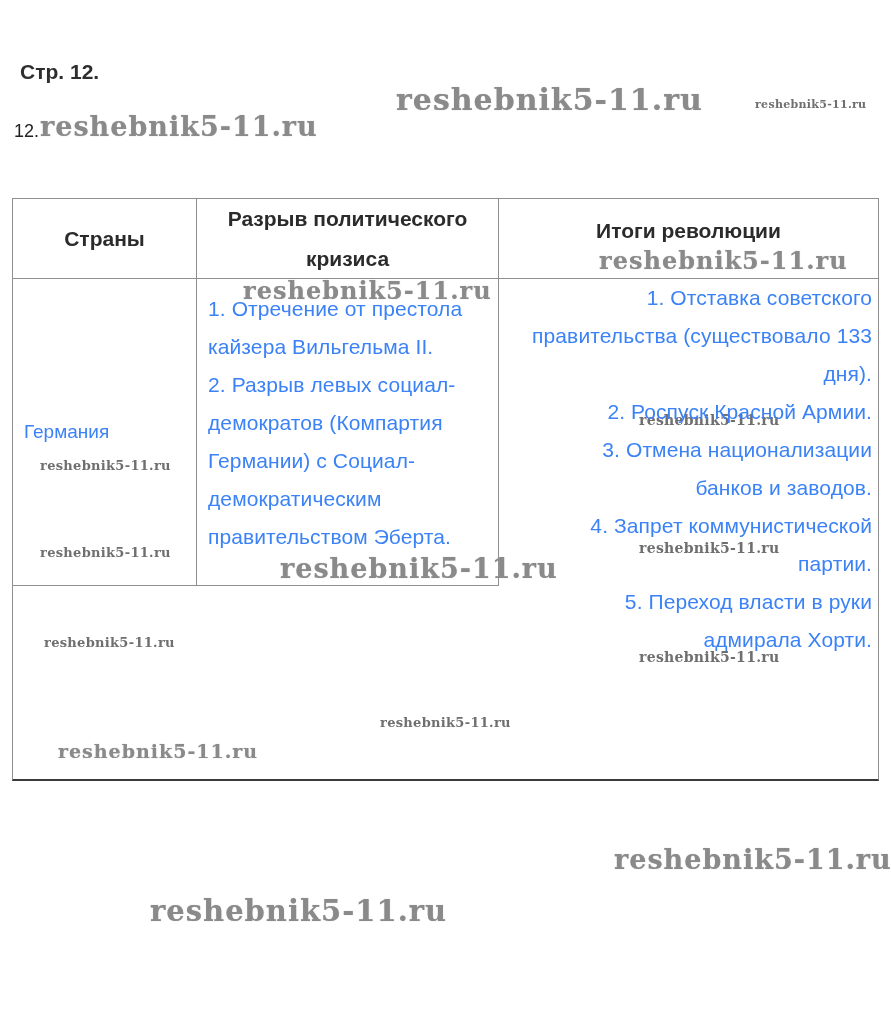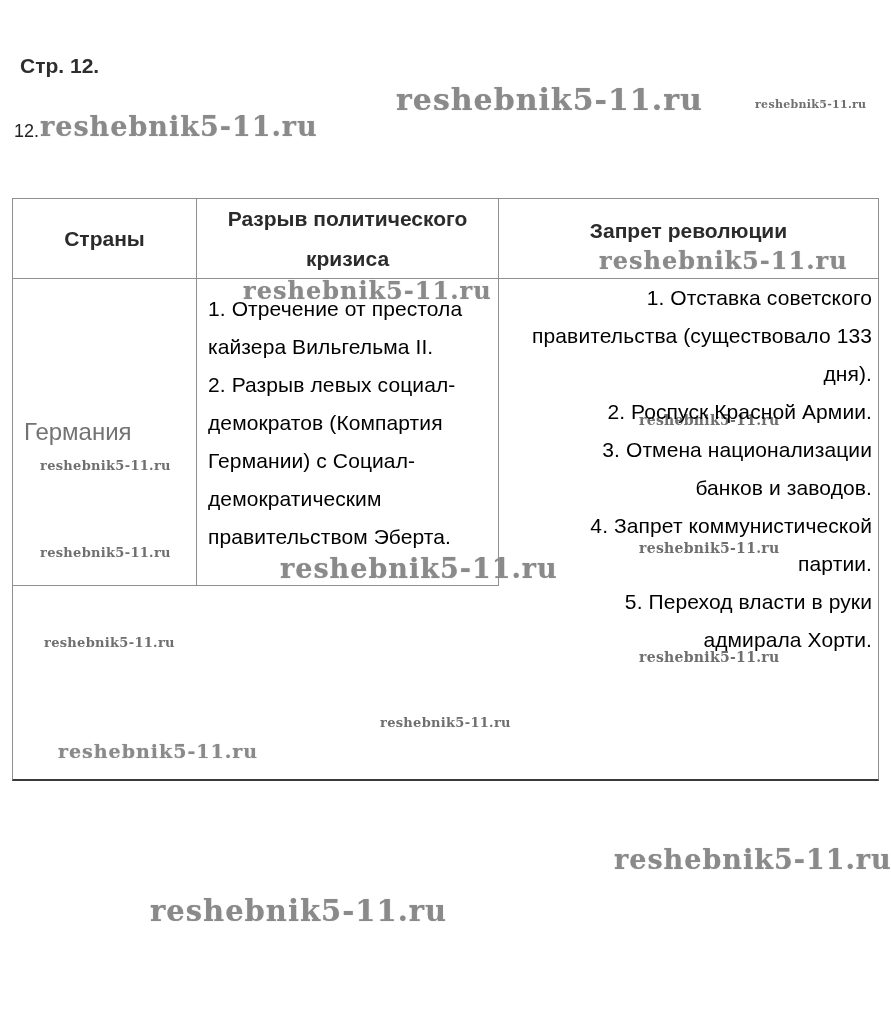--- a/index.html
+++ b/index.html
@@ -7,21 +7,21 @@
     position: relative;
     width: 891px;
     height: 1018px;
     background: #ffffff;
     font-family: "Liberation Sans", sans-serif;
     color: #383838;
     overflow: hidden;
   }
   .page-label {
     position: absolute;
-    left: 20px; top: 54px;
+    left: 20px; top: 60px;
     font-size: 21px;
     font-weight: bold;
     color: #2e2e2e;
   }
   .item-number {
     position: absolute;
     left: 14px; top: 121px;
     font-size: 18px;
     font-weight: 400;
     color: #222222;
@@ -67,29 +67,29 @@
     font-weight: bold;
     font-size: 21px;
     color: #2b2b2b;
     line-height: 40px;
     padding: 0 14px;
   }
   .header-cell.results-header { align-items: flex-start; padding-top: 12px; }
   .country-cell {
     display: flex;
     align-items: center;
-    font-size: 24px;
+    font-size: 19px;
     padding-left: 11px;
-    color: #737373;
+    color: #3b82f6;
   }
   .lines {
     white-space: pre-line;
     font-size: 21px;
     line-height: 38px;
-    color: #000000;
+    color: #3b82f6;
     letter-spacing: 0.1px;
   }
   .causes-de  { padding: 11px 6px 0 11px; }
   .results-de { padding: 0 6px 0 10px; }
   .causes-hu  { padding: 53px 6px 0 11px; }
   .results-hu { padding: 0 6px 0 10px; text-align: right; }
 </style>
 </head>
 <body>
 
@@ -112,21 +112,21 @@
   <div class="wm wm-big" style="left:150px; top:897px; font-size:29px;">reshebnik5-11.ru</div>
   <div class="wm wm-small" style="left:639px; top:650px; font-size:14px;">reshebnik5-11.ru</div>
   <div class="wm wm-small" style="left:639px; top:413px; font-size:14px;">reshebnik5-11.ru</div>
   <div class="wm wm-small" style="left:639px; top:541px; font-size:14px;">reshebnik5-11.ru</div>
   <div class="wm wm-big" style="left:614px; top:846px; font-size:27px;">reshebnik5-11.ru</div>
 
   <div class="answer-table">
 
     <div class="cell header-cell">Страны</div>
     <div class="cell header-cell">Разрыв политического кризиса</div>
-    <div class="cell header-cell results-header last-col">Запрет революции</div>
+    <div class="cell header-cell results-header last-col">Итоги революции</div>
 
     <div class="cell country-cell">Германия</div>
     <div class="cell">
       <div class="lines causes-de">1. Отречение от престола
 кайзера Вильгельма II.
 2. Разрыв левых социал-
 демократов (Компартия
 Германии) с Социал-
 демократическим
 правительством Эберта.</div>

